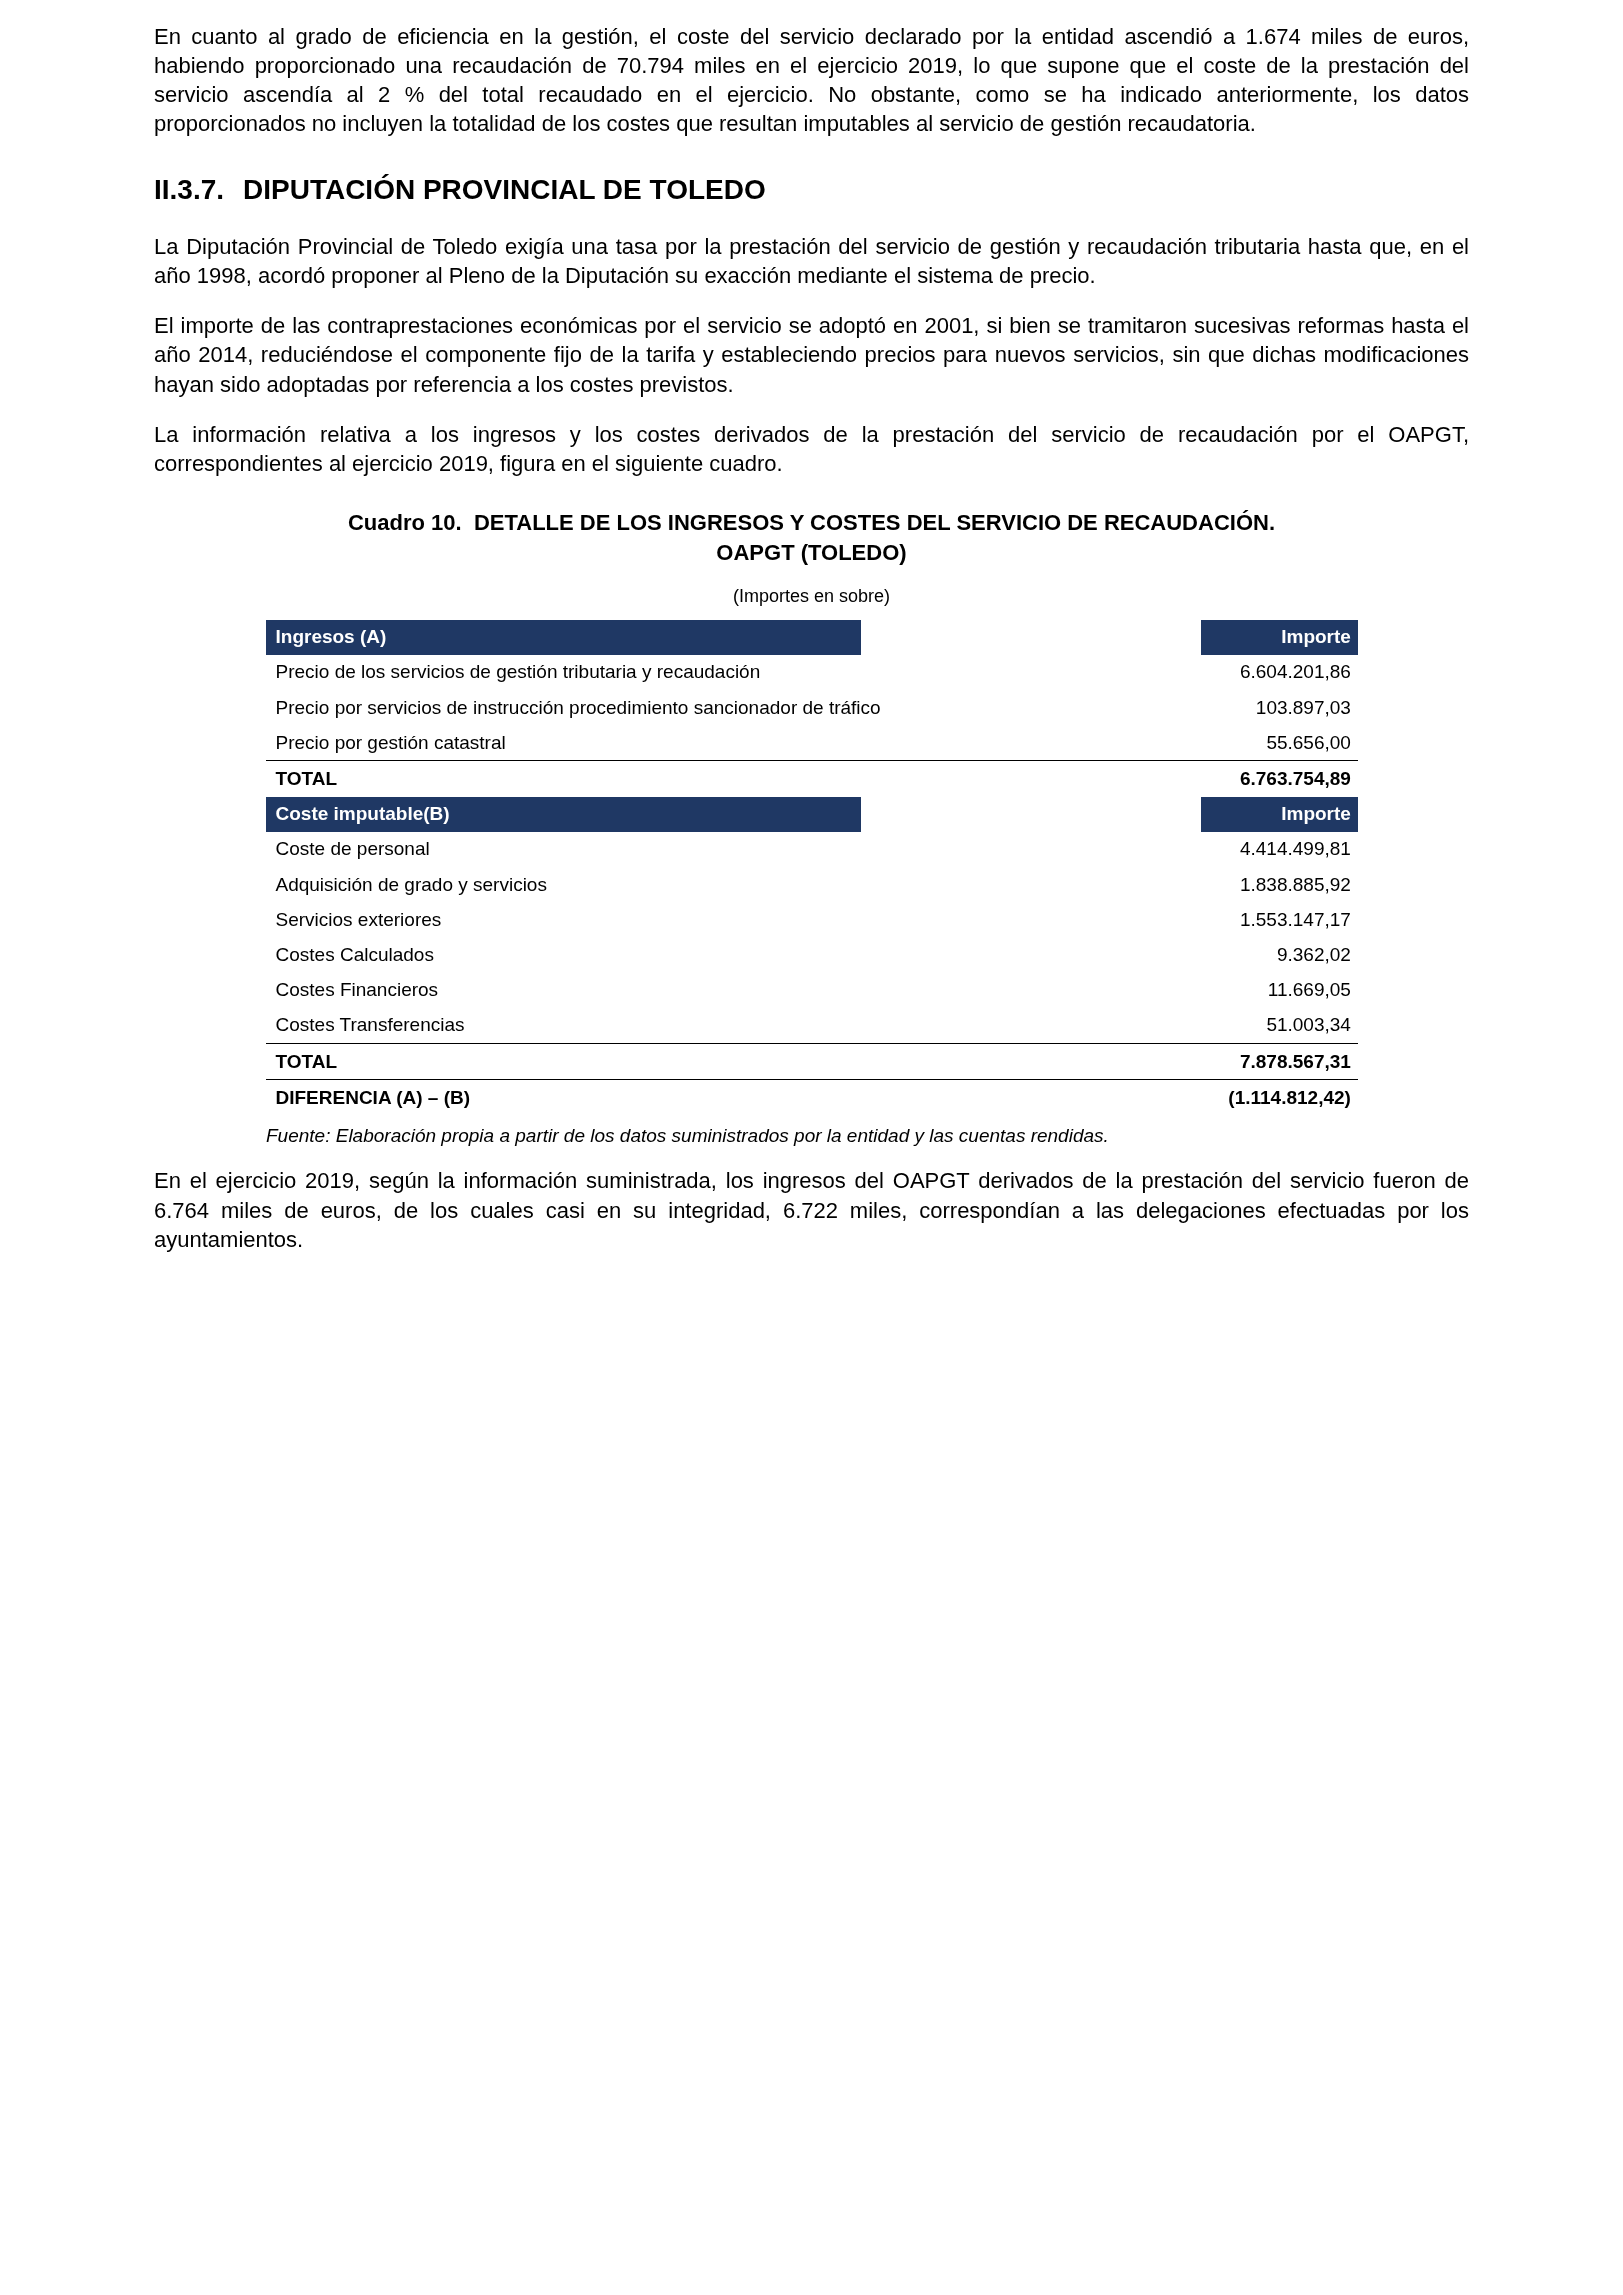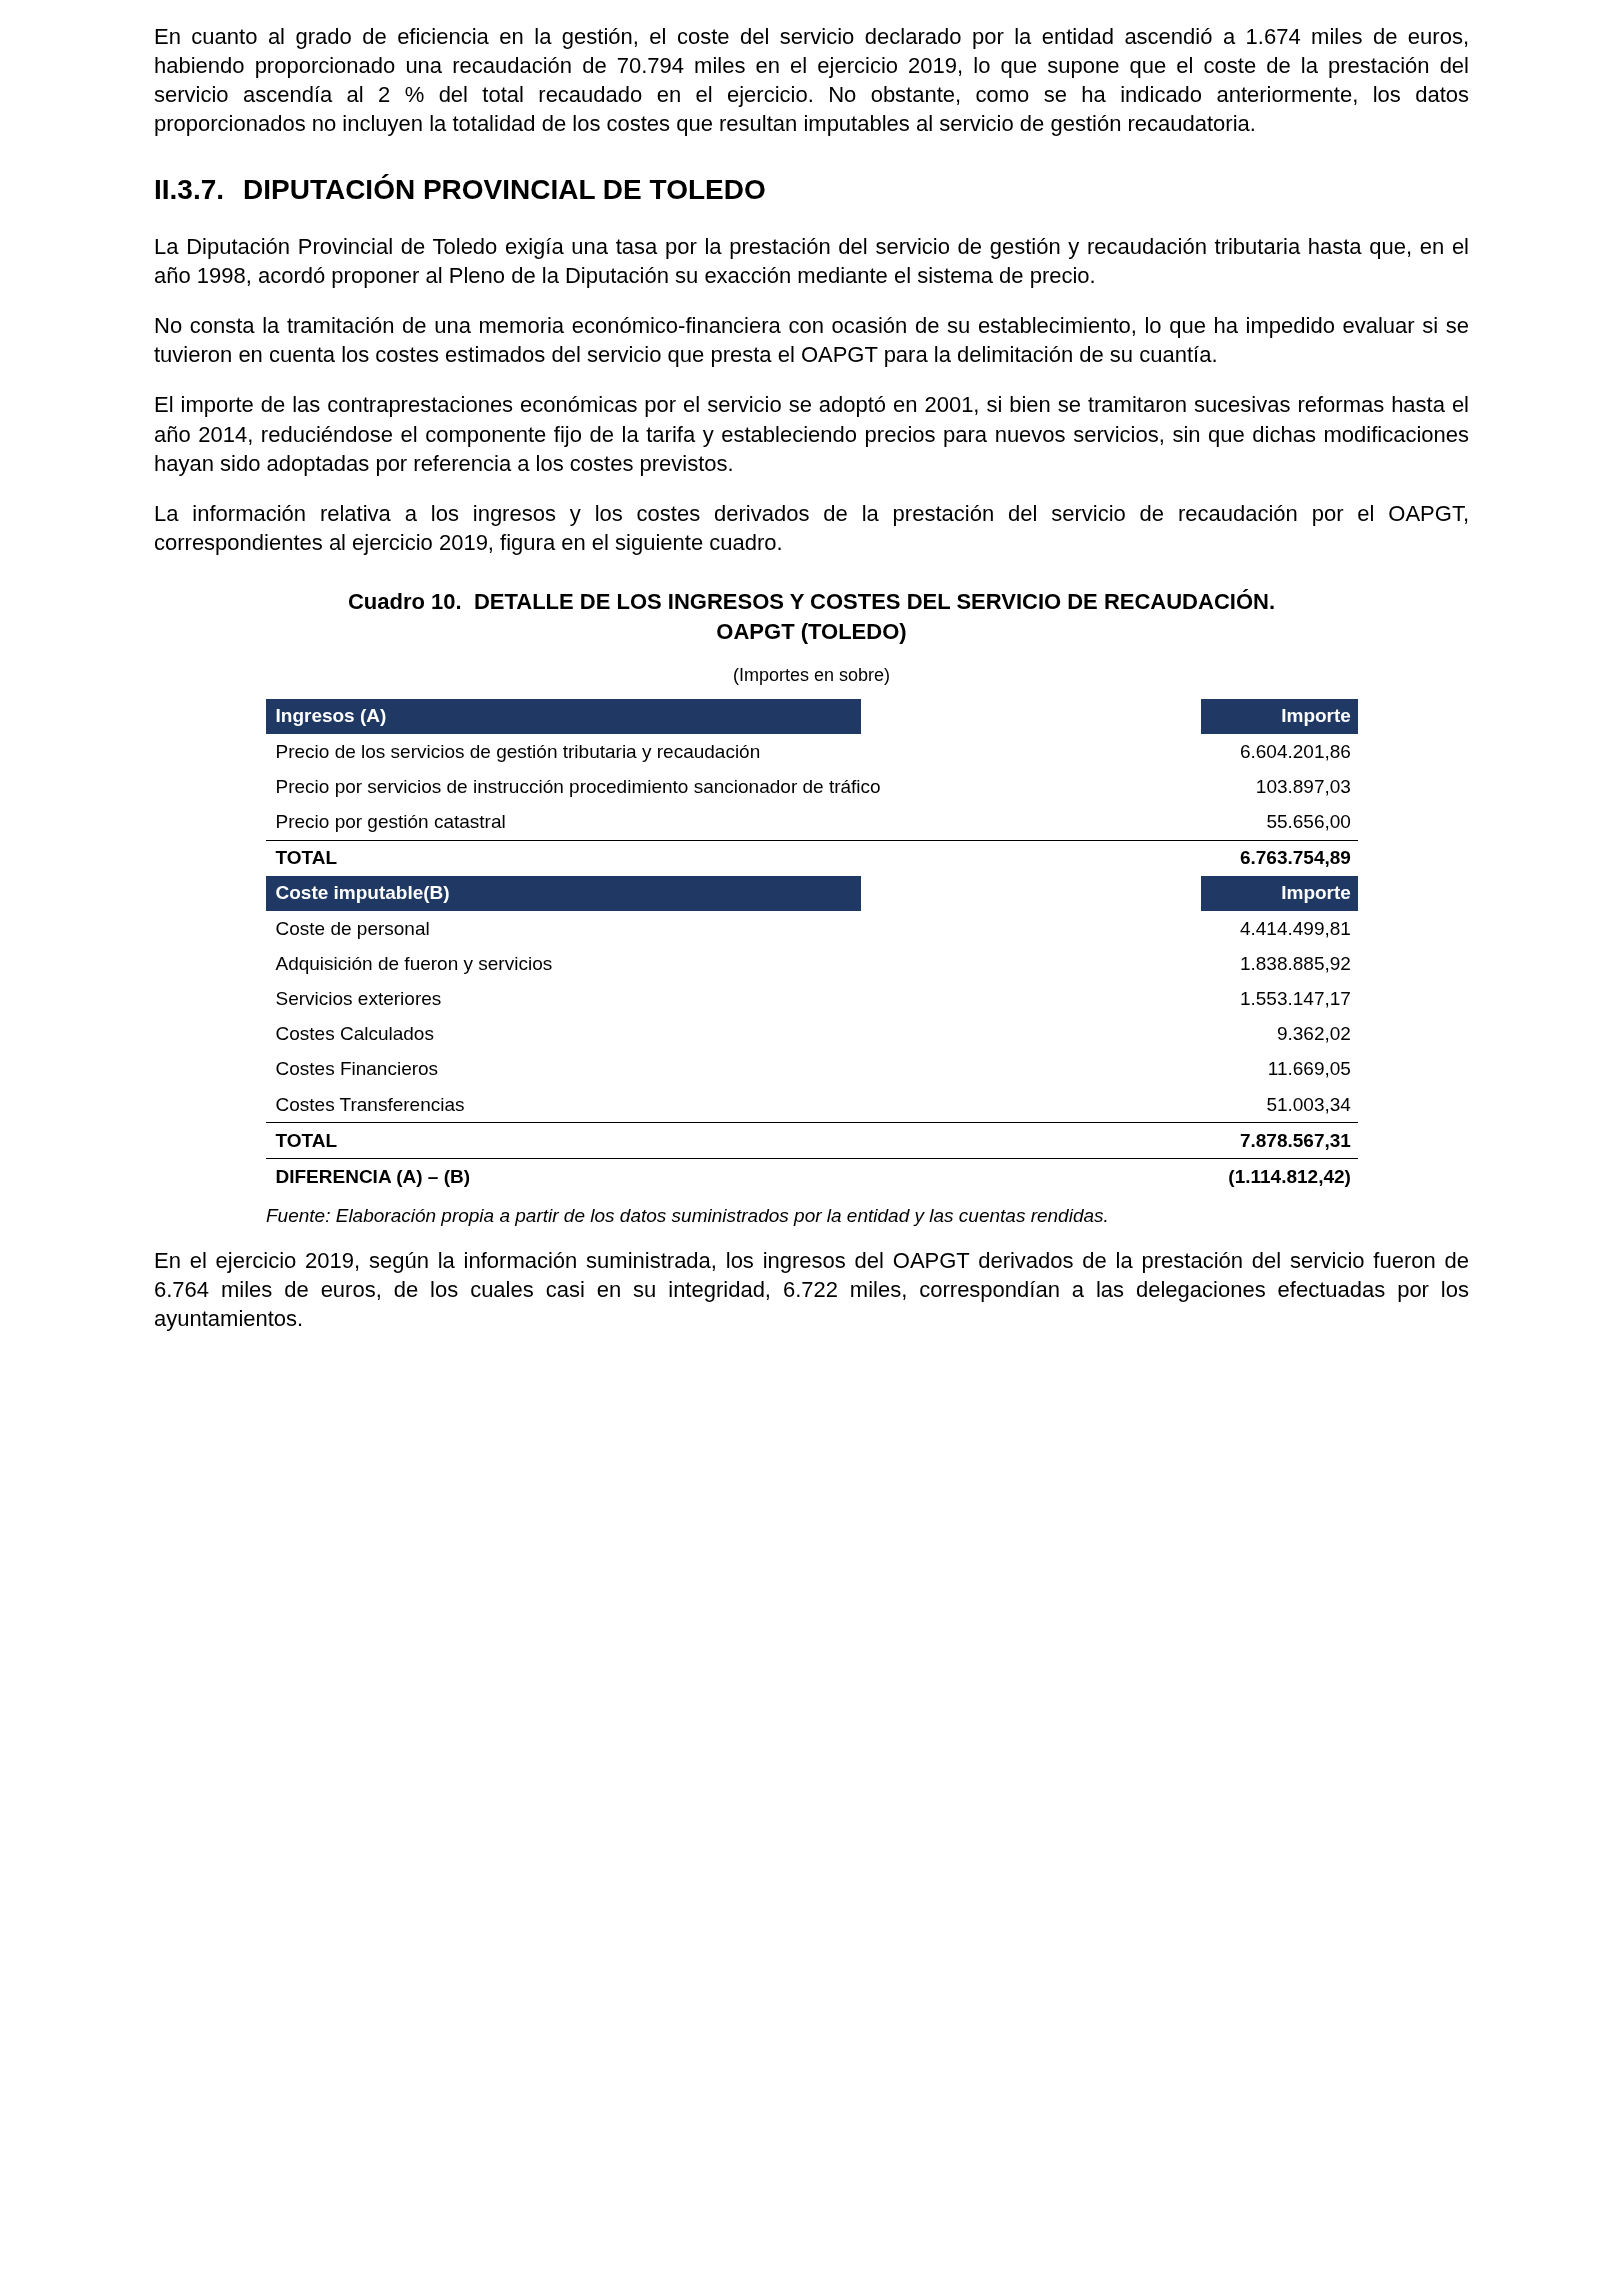--- a/index.html
+++ b/index.html
@@ -102,21 +102,20 @@
 
 <div class="page">
 
   <p class="body-par">En cuanto al grado de eficiencia en la gestión, el coste del servicio declarado por la entidad ascendió a 1.674 miles de euros, habiendo proporcionado una recaudación de 70.794 miles en el ejercicio 2019, lo que supone que el coste de la prestación del servicio ascendía al 2 % del total recaudado en el ejercicio. No obstante, como se ha indicado anteriormente, los datos proporcionados no incluyen la totalidad de los costes que resultan imputables al servicio de gestión recaudatoria.</p>
 
   <div class="section-heading">
     <span class="num">II.3.7.</span><span>DIPUTACIÓN PROVINCIAL DE TOLEDO</span>
   </div>
 
   <p class="body-par">La Diputación Provincial de Toledo exigía una tasa por la prestación del servicio de gestión y recaudación tributaria hasta que, en el año 1998, acordó proponer al Pleno de la Diputación su exacción mediante el sistema de precio.</p>
-  <p class="body-par">No consta la tramitación de una memoria económico-financiera con ocasión de su establecimiento, lo que ha impedido evaluar si se tuvieron en cuenta los costes estimados del servicio que presta el OAPGT para la delimitación de su cuantía.</p>
   <p class="body-par">El importe de las contraprestaciones económicas por el servicio se adoptó en 2001, si bien se tramitaron sucesivas reformas hasta el año 2014, reduciéndose el componente fijo de la tarifa y estableciendo precios para nuevos servicios, sin que dichas modificaciones hayan sido adoptadas por referencia a los costes previstos.</p>
   <p class="body-par">La información relativa a los ingresos y los costes derivados de la prestación del servicio de recaudación por el OAPGT, correspondientes al ejercicio 2019, figura en el siguiente cuadro.</p>
 
   <div class="table-caption">
     <span>Cuadro 10.</span>&nbsp;&nbsp;<span>DETALLE DE LOS INGRESOS Y COSTES DEL SERVICIO DE RECAUDACIÓN.</span><br>
     <span>OAPGT (TOLEDO)</span>
   </div>
 
   <div class="units-note">(Importes en sobre)</div>
 
@@ -150,21 +149,21 @@
       <div class="cell label hdr">Coste imputable(B)</div>
       <div class="cell spacer"></div>
       <div class="cell val hdr">Importe</div>
     </div>
 
     <div class="trow plain">
       <div class="cell label">Coste de personal</div>
       <div class="cell val">4.414.499,81</div>
     </div>
     <div class="trow plain">
-      <div class="cell label">Adquisición de fueron y servicios</div>
+      <div class="cell label">Adquisición de grado y servicios</div>
       <div class="cell val">1.838.885,92</div>
     </div>
     <div class="trow plain">
       <div class="cell label">Servicios exteriores</div>
       <div class="cell val">1.553.147,17</div>
     </div>
     <div class="trow plain">
       <div class="cell label">Costes Calculados</div>
       <div class="cell val">9.362,02</div>
     </div>

